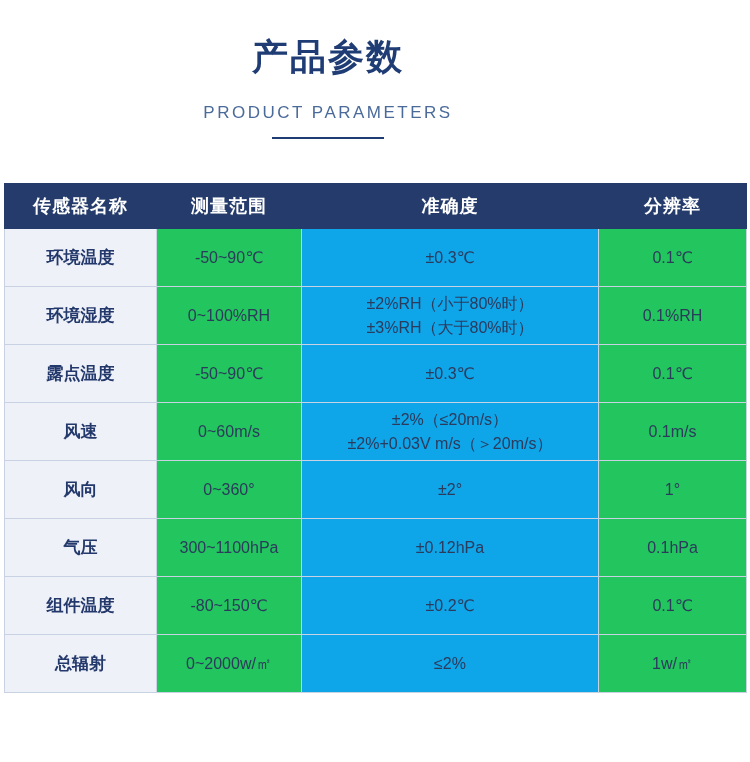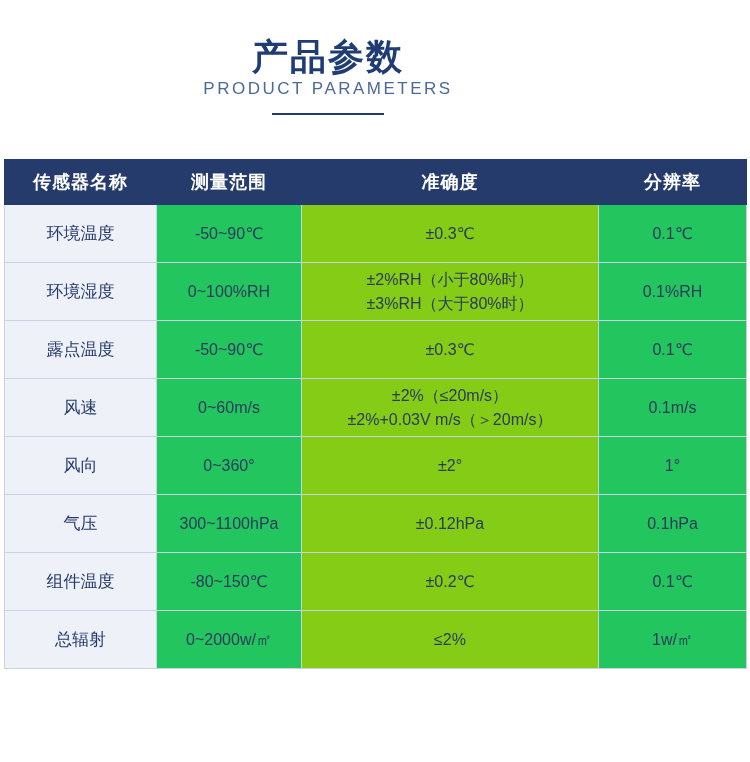--- a/index.html
+++ b/index.html
@@ -25,21 +25,21 @@
     padding-top: 34px;
   }
   .title-cn {
     font-size: 36px;
     font-weight: bold;
     color: #1f3d74;
     letter-spacing: 2px;
     line-height: 1.25;
   }
   .title-en {
-    margin-top: 0;
+    margin-top: 24px;
     font-size: 17px;
     color: #4a6a9a;
     letter-spacing: 2.5px;
     font-weight: normal;
   }
   .divider {
     width: 112px;
     height: 2px;
     background: #1f3d74;
     margin: 14px auto 0 auto;
@@ -68,29 +68,29 @@
     font-size: 16px;
     color: #2c3a5c;
     height: 55px;
     text-align: center;
     vertical-align: middle;
     line-height: 1.5;
   }
   table.params td.name-col {
     background: #eef1f8;
     color: #24396b;
-    font-weight: normal;
+    font-weight: bold;
     font-size: 17px;
   }
   table.params td.range-col,
   table.params td.res-col {
     background: #22c55e;
   }
   table.params td.acc-col {
-    background: #84cc16;
+    background: #0ea5e9;
   }
   .col-name { width: 152px; }
   .col-range { width: 145px; }
   .col-acc { width: 297px; }
   .col-res { width: 148px; }
   .multi-line span {
     display: block;
   }
 </style>
 </head>

